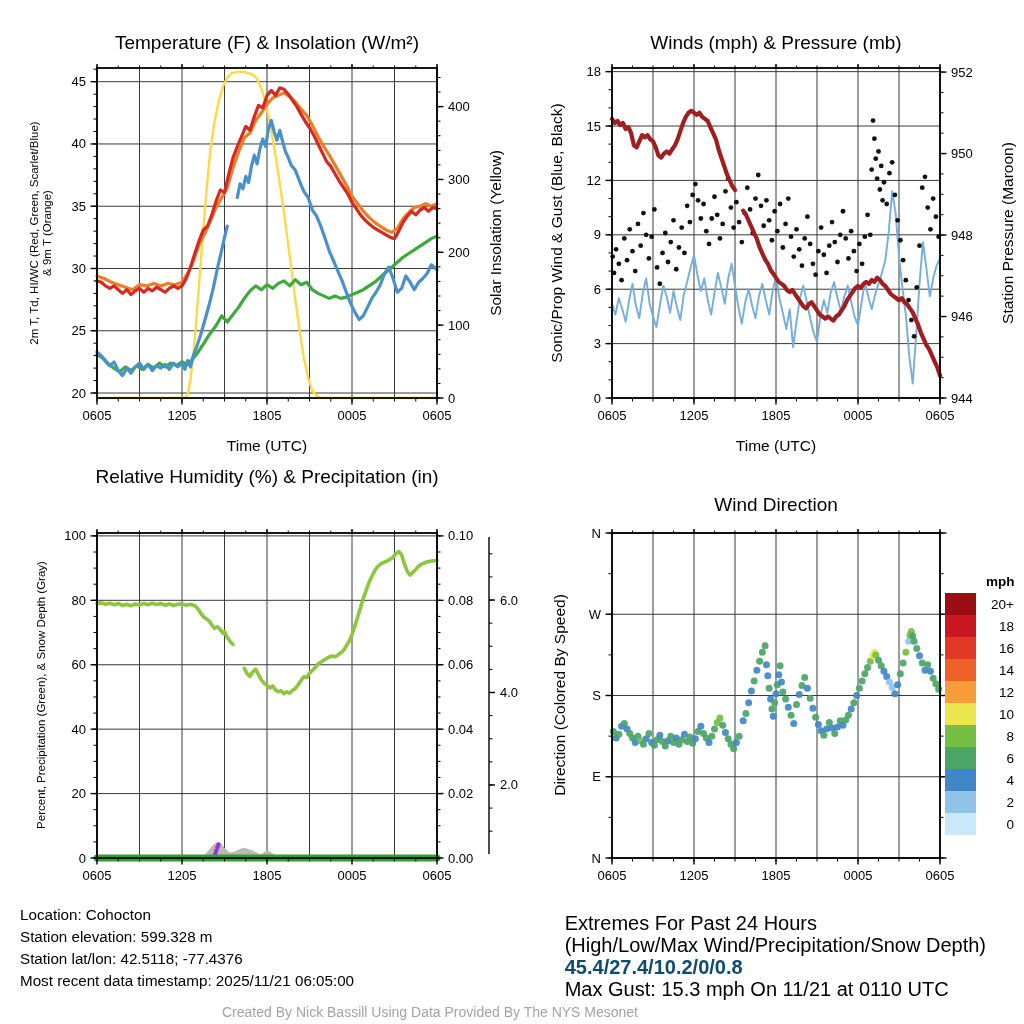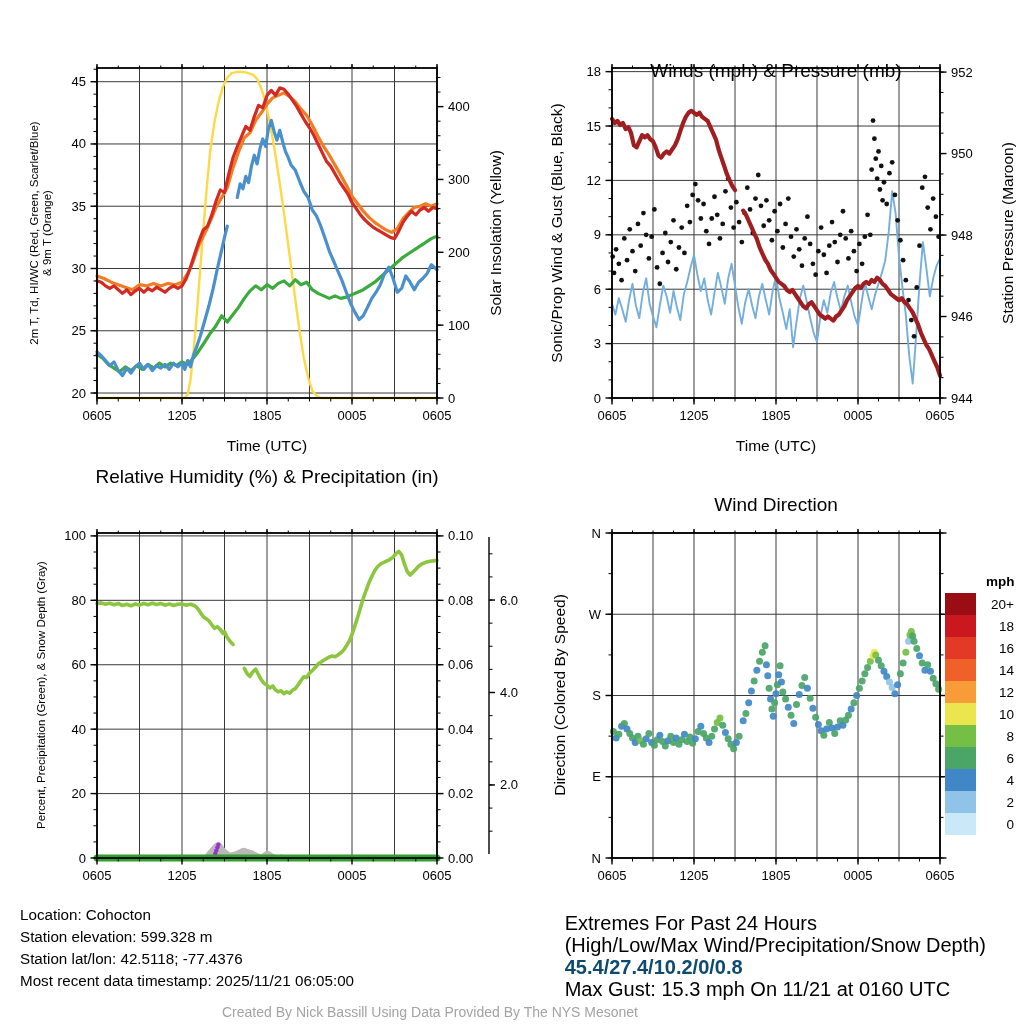--- a/index.html
+++ b/index.html
@@ -830,21 +830,22 @@
         <text x="1014" y="763" font-size="13.5" text-anchor="end" fill="#000" font-family="Liberation Sans, DejaVu Sans, sans-serif">6</text>
         <rect x="945" y="769" width="31" height="22" fill="#4187c7"></rect>
         <text x="1014" y="785" font-size="13.5" text-anchor="end" fill="#000" font-family="Liberation Sans, DejaVu Sans, sans-serif">4</text>
         <rect x="945" y="791" width="31" height="22" fill="#8fc3e8"></rect>
         <text x="1014" y="807" font-size="13.5" text-anchor="end" fill="#000" font-family="Liberation Sans, DejaVu Sans, sans-serif">2</text>
         <rect x="945" y="813" width="31" height="22" fill="#c9e8f8"></rect>
         <text x="1014" y="829" font-size="13.5" text-anchor="end" fill="#000" font-family="Liberation Sans, DejaVu Sans, sans-serif">0</text>
       </g>
     </svg>
 
-  <div class="abs chart-title" style="left:776px;top:32px;margin-top:28px;">Winds (mph) &amp; Pressure (mb)</div>
+  <div class="abs chart-title" style="left:267px;top:32px;">Temperature (F) &amp; Insolation (W/m²)</div>
+  <div class="abs chart-title" style="left:776px;top:32px;">Winds (mph) &amp; Pressure (mb)</div>
   <div class="abs chart-title" style="left:267px;top:466px;">Relative Humidity (%) &amp; Precipitation (in)</div>
   <div class="abs chart-title" style="left:776px;top:494px;">Wind Direction</div>
 
   <div class="abs xlabel" style="left:267px;top:437px;">Time (UTC)</div>
   <div class="abs xlabel" style="left:776px;top:437px;">Time (UTC)</div>
 
   <div class="abs vlabel small" style="left:41px;top:233px;">
     <div>2m T, Td, HI/WC (Red, Green, Scarlet/Blue)</div>
     <div>&amp; 9m T (Orange)</div>
   </div>
@@ -860,17 +861,17 @@
     <div>Location: Cohocton</div>
     <div>Station elevation: 599.328 m</div>
     <div>Station lat/lon: 42.5118; -77.4376</div>
     <div>Most recent data timestamp: 2025/11/21 06:05:00</div>
   </div>
 
   <div class="abs footer-right">
     <div>Extremes For Past 24 Hours</div>
     <div>(High/Low/Max Wind/Precipitation/Snow Depth)</div>
     <div class="extremes-values" id="extremes-values" style="color: #0c4a6e;">45.4/27.4/10.2/0/0.8</div>
-    <div>Max Gust: 15.3 mph On 11/21 at 0160 UTC</div>
+    <div>Max Gust: 15.3 mph On 11/21 at 0110 UTC</div>
   </div>
 
   <div class="abs credit">Created By Nick Bassill Using Data Provided By The NYS Mesonet</div>
 </div>
 
 </body></html>

